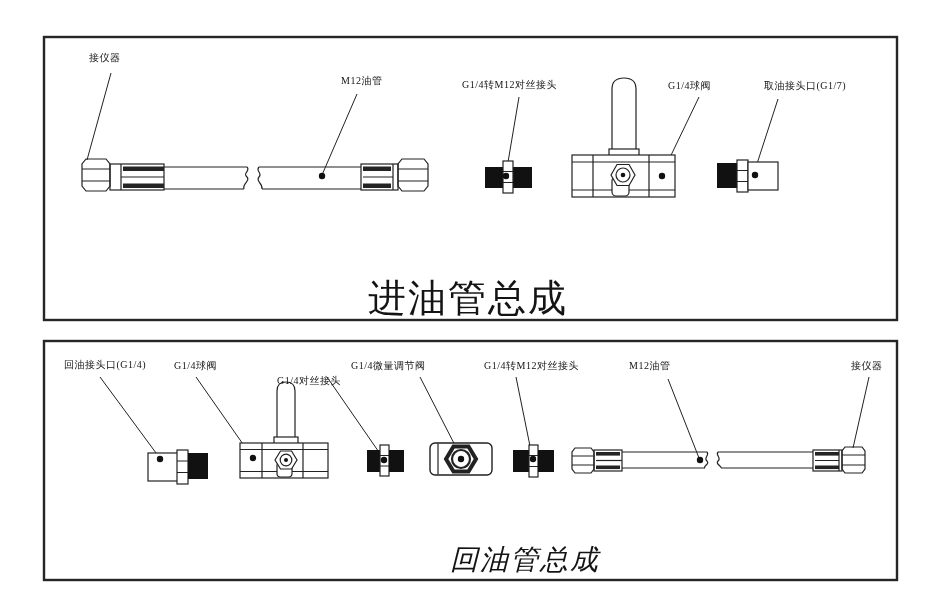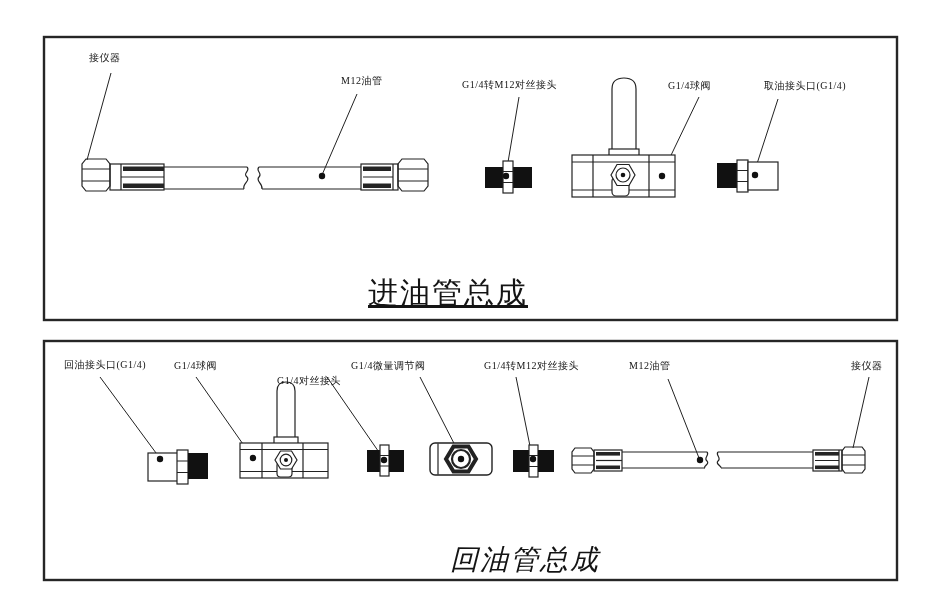--- a/index.html
+++ b/index.html
@@ -18,21 +18,21 @@
   .art .ldr{stroke-width:1;}
   .art .thick{stroke-width:4;fill:#fff;}
   .art .med{stroke-width:2.2;fill:#fff;}
   .lbl{
     position:absolute;font-size:10px;line-height:1.1;white-space:nowrap;
     letter-spacing:0.5px;color:#141414;
   }
   .title{
     position:absolute;white-space:nowrap;color:#141414;letter-spacing:2px;
   }
-  .title-inlet{font-size:30px;left:368px;top:273px;text-decoration:underline;}
+  .title-inlet{font-size:38px;left:368px;top:273px;}
   .title-return{font-size:28px;left:450px;top:541px;font-style:italic;}
 </style>
 </head>
 <body>
 
 <div class="page">
 
   <svg class="art" viewBox="0 0 950 615" aria-hidden="true">
 
     <rect class="panel-border" x="44" y="37" width="853" height="283"></rect>
@@ -174,21 +174,21 @@
       <path d="M845,447 H862 L865,451 V469 L862,473 H845 L842,469 V451 Z"></path>
       <path d="M842,455 H865 M842,465 H865"></path>
       <circle class="dot" cx="700" cy="460" r="3.2"></circle>
     </g>
   </svg>
 
   <div class="lbl" style="left:89px;top:52px">接仪器</div>
   <div class="lbl" style="left:341px;top:75px">M12油管</div>
   <div class="lbl" style="left:462px;top:79px">G1/4转M12对丝接头</div>
   <div class="lbl" style="left:668px;top:80px">G1/4球阀</div>
-  <div class="lbl" style="left:764px;top:80px">取油接头口(G1/4)</div>
+  <div class="lbl" style="left:764px;top:80px">取油接头口(G1/7)</div>
   <div class="title title-inlet">进油管总成</div>
 
   <div class="lbl" style="left:64px;top:359px">回油接头口(G1/4)</div>
   <div class="lbl" style="left:174px;top:360px">G1/4球阀</div>
   <div class="lbl" style="left:277px;top:375px">G1/4对丝接头</div>
   <div class="lbl" style="left:351px;top:360px">G1/4微量调节阀</div>
   <div class="lbl" style="left:484px;top:360px">G1/4转M12对丝接头</div>
   <div class="lbl" style="left:629px;top:360px">M12油管</div>
   <div class="lbl" style="left:851px;top:360px">接仪器</div>
   <div class="title title-return">回油管总成</div>

